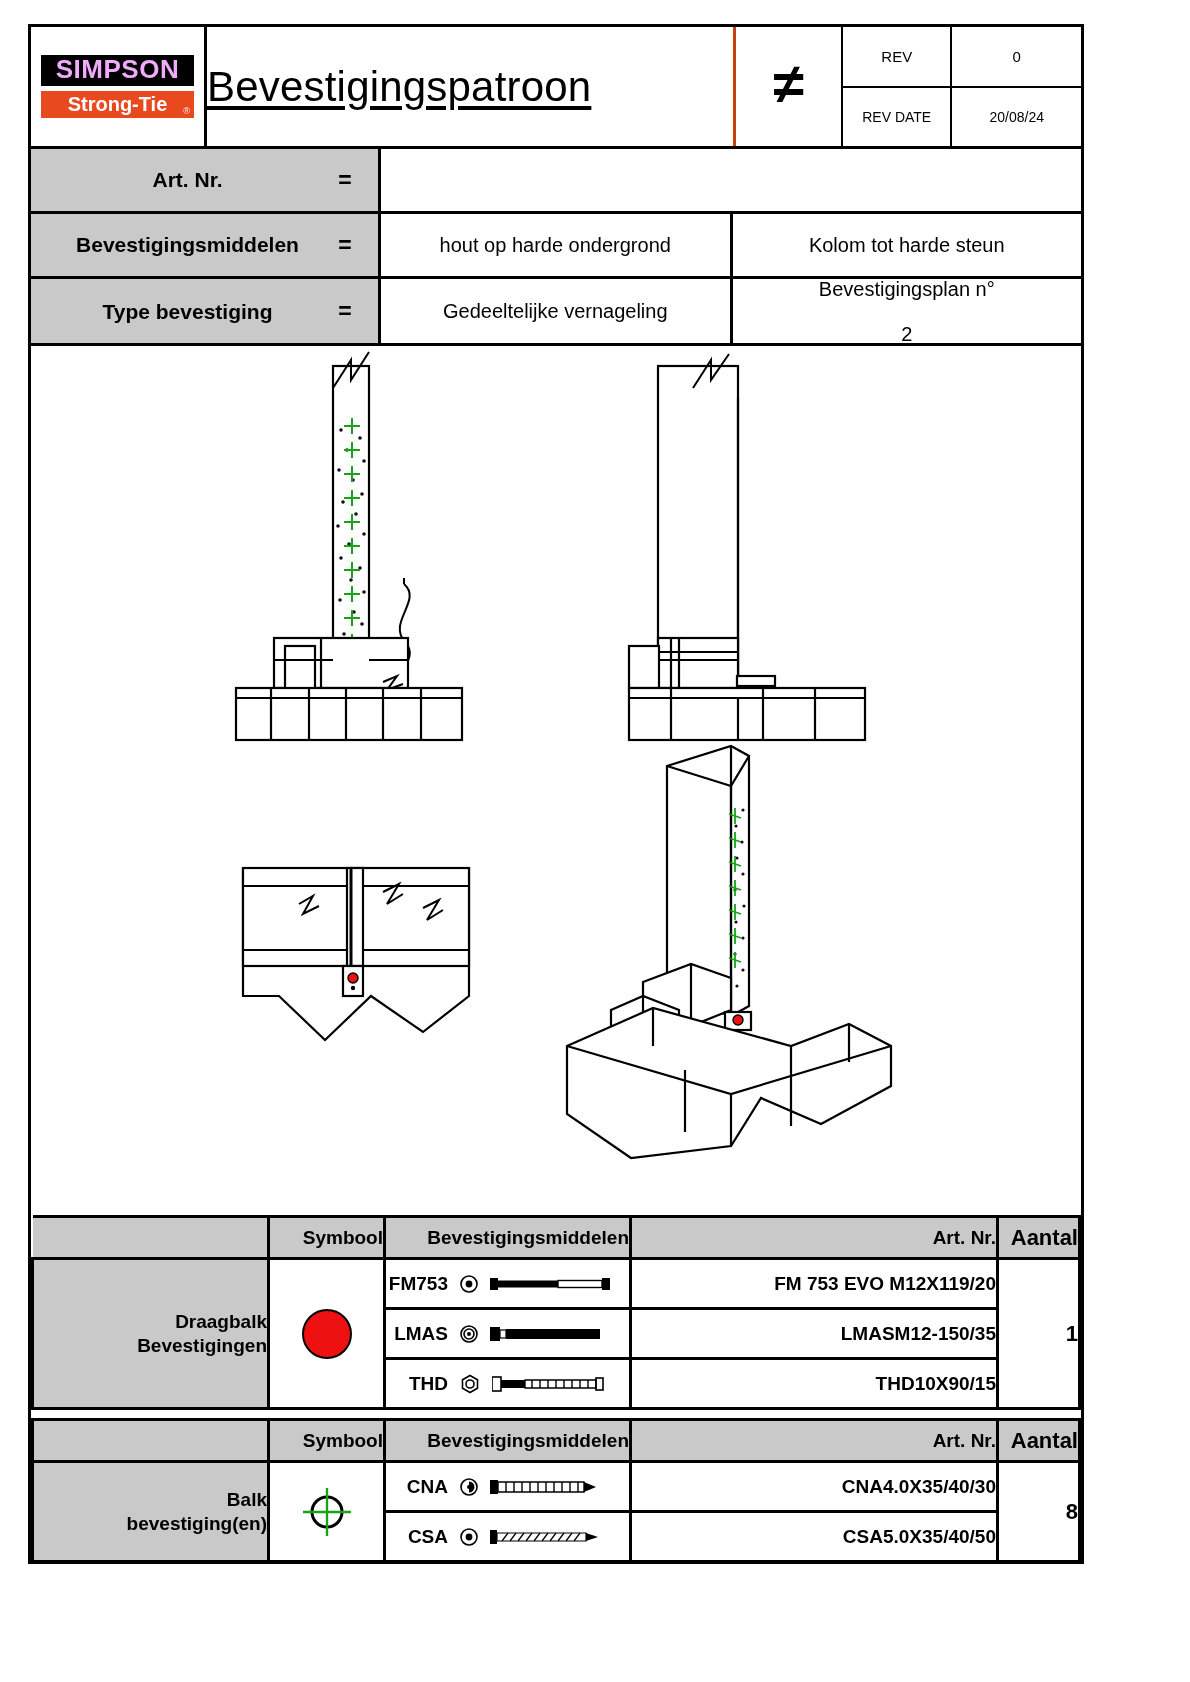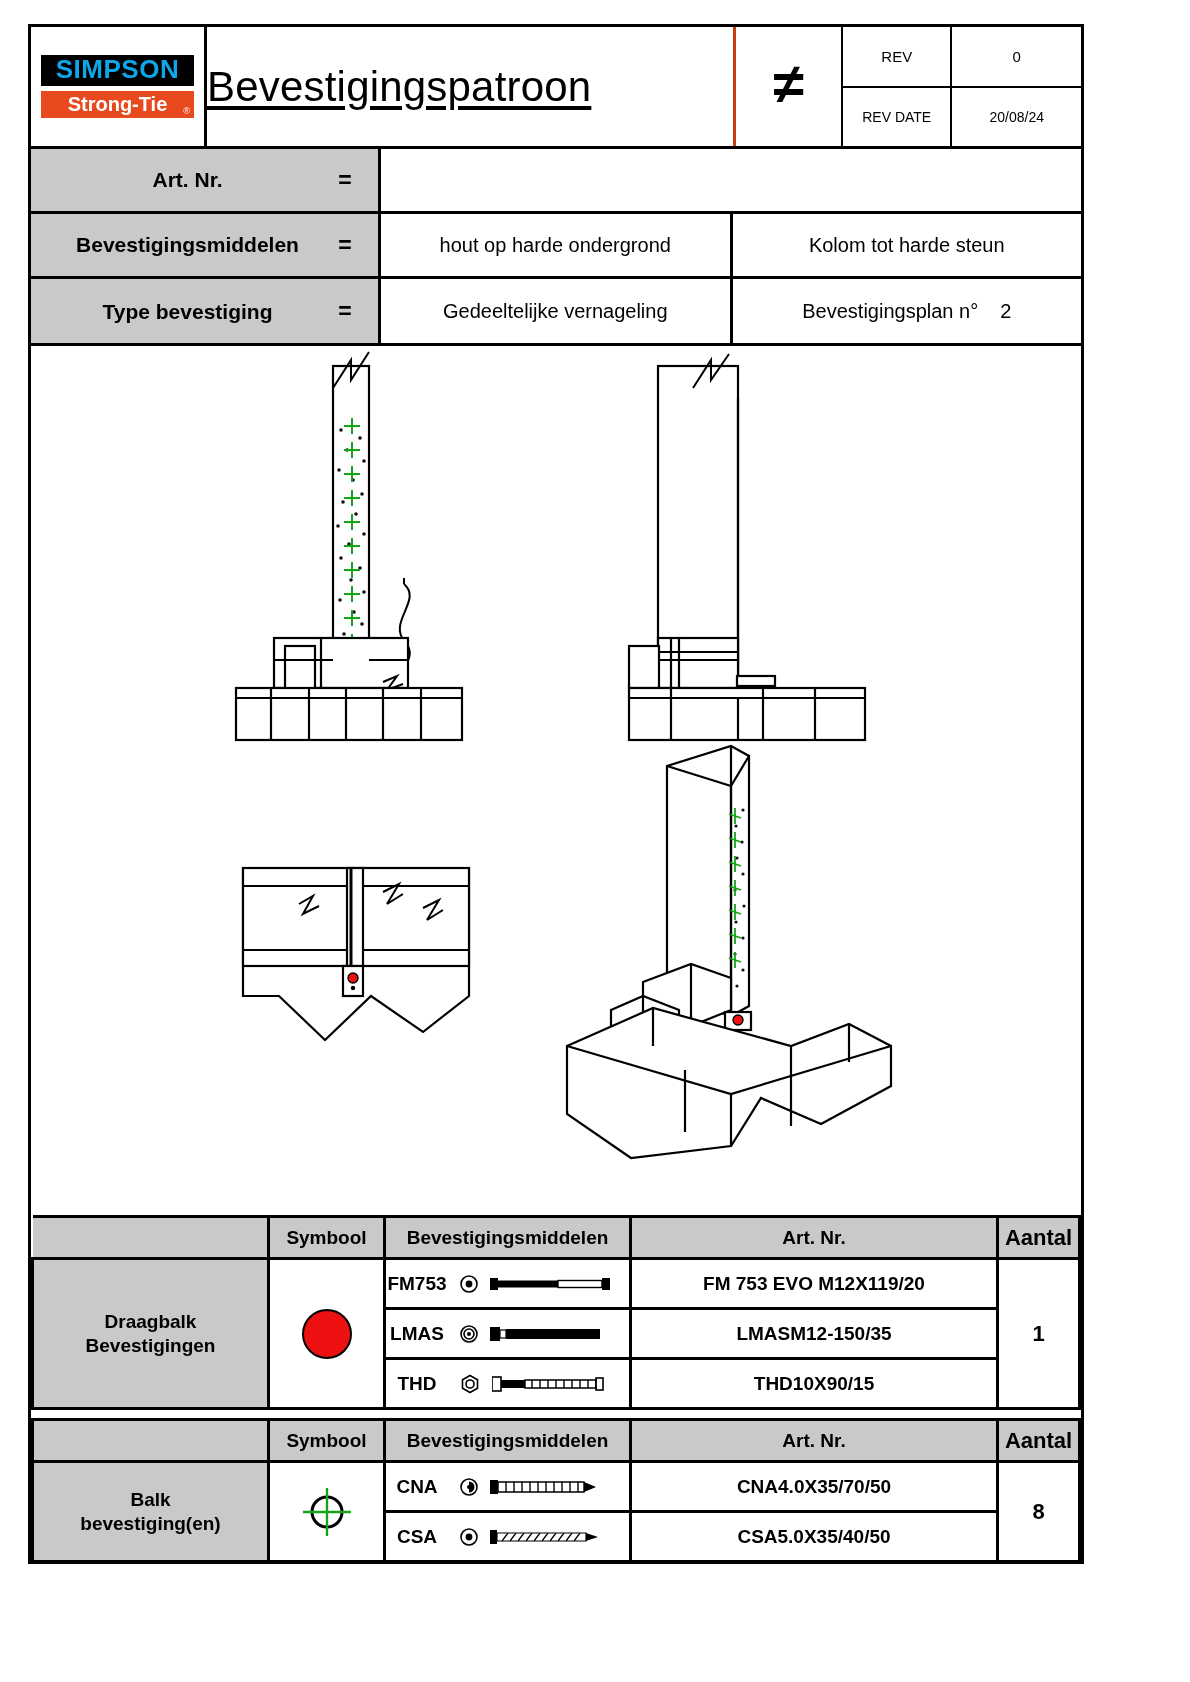--- a/index.html
+++ b/index.html
@@ -27,21 +27,21 @@
     position: absolute; left: 0; top: 0;
     width: 100%; height: 119px;
     display: flex; align-items: stretch;
   }
   .logo-cell {
     width: 176px; border-right: 3px solid #000;
     display: flex; flex-direction: column; justify-content: center;
     padding: 8px 10px; gap: 5px;
   }
   .logo-simpson {
-    background: #000; color: #0ea5e9;
+    background: #000; color: #f0abfc;
     font-weight: bold; font-size: 26px; letter-spacing: .5px;
     text-align: center; padding: 1px 4px 3px; line-height: 1.05;
     font-family: "Liberation Sans", sans-serif;
   }
   .logo-strongtie {
     background: #e8491f; color: #fff;
     font-weight: bold; font-size: 20px;
     text-align: center; padding: 2px 4px 3px; line-height: 1.1;
     position: relative;
   }
@@ -89,38 +89,38 @@
     display: flex; align-items: center; padding: 0 16px; position: relative;
     font-weight: bold; font-size: 21px;
   }
   .info-label .lbl { flex: 1; text-align: center; }
   .info-label .eq { font-size: 23px; font-weight: bold; width: 34px; text-align: center; }
   .info-val {
     flex: 1; display: flex; align-items: center; justify-content: center;
     font-size: 20px; border-right: 3px solid #000;
   }
   .info-val:last-child { border-right: none; }
-  .info-val.plan { gap: 22px; }
+  .info-val.plan { gap: 22px; flex-direction: column; }
 
   
   .drawing {
     position: absolute; left: 0; top: 316px;
     width: 100%; height: 872px;
     border-top: 3px solid #000;
     overflow: hidden;
   }
   .drawing svg { display: block; }
 
   
   .legend {
     position: absolute; left: 0; top: 1188px; width: 100%;
   }
   .ltable { width: 100%; border-collapse: collapse; table-layout: fixed; }
   .ltable td, .ltable th {
-    border: 3px solid #000; padding: 0; text-align: center; vertical-align: middle;
+    border: 3px solid #000; padding: 0; text-align: right; vertical-align: middle;
   }
   .hdr { background: #c9c9c9; font-weight: bold; font-size: 19px; height: 42px; }
   .grp {
     background: #c9c9c9; font-weight: bold; font-size: 19px; line-height: 1.25;
   }
   .symcell { width: 116px; }
   .fixcell { text-align: left; padding-left: 10px; font-weight: bold; font-size: 19px; }
   .artcell { font-weight: bold; font-size: 19px; }
   .qtycell { font-weight: bold; font-size: 22px; width: 82px; }
   .rowh { height: 50px; }
@@ -554,21 +554,21 @@
                       <line x1="56" y1="4" x2="56" y2="14"></line>
                   <line x1="64" y1="4" x2="64" y2="14"></line>
                       <line x1="72" y1="4" x2="72" y2="14"></line>
                   <line x1="80" y1="4" x2="80" y2="14"></line>
                       <line x1="88" y1="4" x2="88" y2="14"></line>
                 </g>
                 <path d="M94 4 L106 9 L94 14 Z" fill="#000"></path>
               </svg>
             </div>
           </td>
-          <td class="artcell">CNA4.0X35/70/50</td>
+          <td class="artcell">CNA4.0X35/40/30</td>
           <td class="qtycell" rowspan="2">8</td>
         </tr>
         <tr class="rowh">
           <td class="fixcell inner-sep">
             <div class="fixline">
               <span class="fixname">CSA</span>
               <svg width="18" height="18" viewBox="0 0 18 18">
                 <circle cx="9" cy="9" r="8" fill="none" stroke="#000" stroke-width="1.6"></circle>
                 <circle cx="9" cy="9" r="3.4" fill="#000"></circle>
               </svg>

